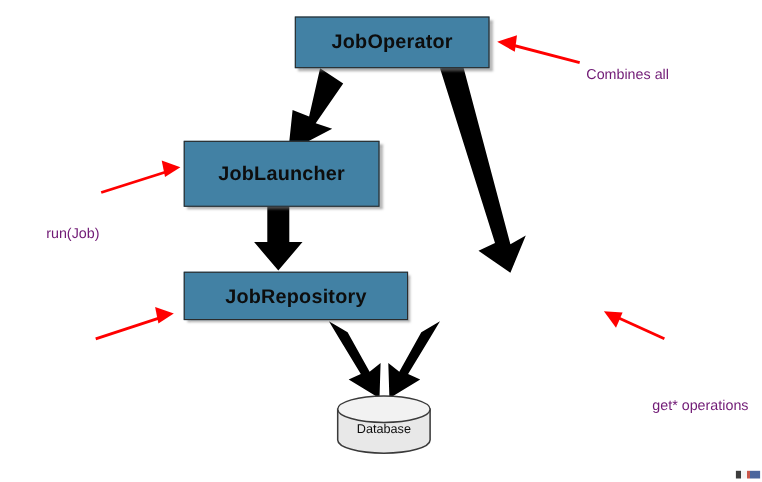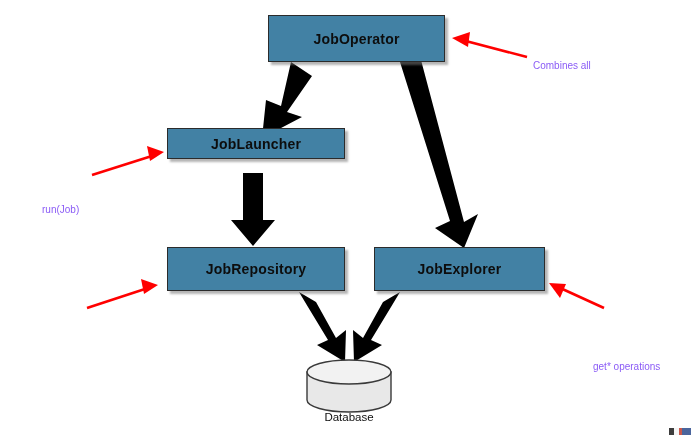--- a/index.html
+++ b/index.html
@@ -29,31 +29,31 @@
     box-sizing: border-box;
     background: #4281A4;
     border: 1px solid #2b2b2b;
     box-shadow: 3px 3px 2px rgba(120,120,120,0.55);
     display: flex;
     align-items: center;
     justify-content: center;
   }
   .node-label {
     font-family: "Liberation Sans", sans-serif;
-    font-size: 14px;
+    font-size: 18px;
     font-weight: bold;
     color: #0d0d0d;
     letter-spacing: 0.2px;
     white-space: nowrap;
   }
   .anno {
     position: absolute;
     font-family: "Liberation Sans", sans-serif;
-    font-size: 10px;
-    color: #8b5cf6;
+    font-size: 13px;
+    color: #701a75;
     white-space: nowrap;
   }
   .db-label {
     position: absolute;
     font-family: "Liberation Sans", sans-serif;
     font-size: 11.5px;
     color: #0d0d0d;
     white-space: nowrap;
     text-align: center;
   }
@@ -118,33 +118,30 @@
       <line x1="604" y1="308" x2="558" y2="287" stroke="#ff0000" stroke-width="2.6"></line>
       <polygon fill="#ff0000" points="549,283 560,298 566,284"></polygon>
     </g>
 
   </svg>
 
   <div class="node-box" style="left:268px; top:15px; width:177px; height:47px;">
     <span class="node-label">JobOperator</span>
   </div>
 
-  <div class="node-box" style="left:167px; top:128px; width:178px; height:31px;">
+  <div class="node-box" style="left:167px; top:128px; width:178px; height:60px;">
     <span class="node-label">JobLauncher</span>
   </div>
 
-  <div class="node-box" style="left:167px; top:247px; width:178px; height:44px;">
+  <div class="node-box" style="left:167px; top:247px; width:204px; height:44px;">
     <span class="node-label">JobRepository</span>
   </div>
 
-  <div class="node-box" style="left:374px; top:247px; width:171px; height:44px;">
-    <span class="node-label">JobExplorer</span>
-  </div>
 
-  <div class="db-label" style="left:307px; top:385px; width:84px;margin-top:26px;">Database</div>
+  <div class="db-label" style="left:307px; top:385px; width:84px;">Database</div>
 
   <div class="anno" style="left:533px; top:60px;">Combines all</div>
 
   <div class="anno" style="left:42px; top:178px;margin-top:26px;">run(Job)</div>
 
 
   <div class="anno" style="left:593px; top:313px;margin-top:48px;">get* operations</div>
 
   <div class="corner-mark"></div>
 

